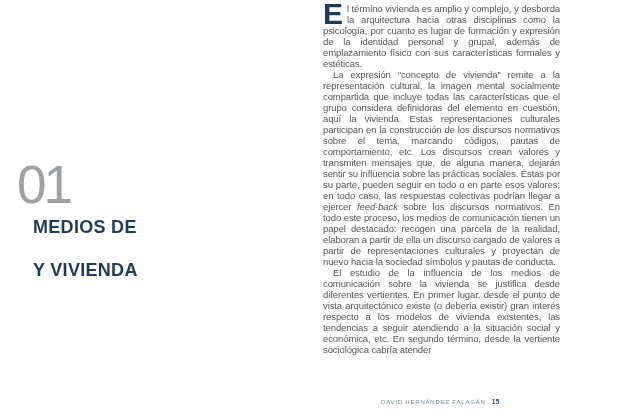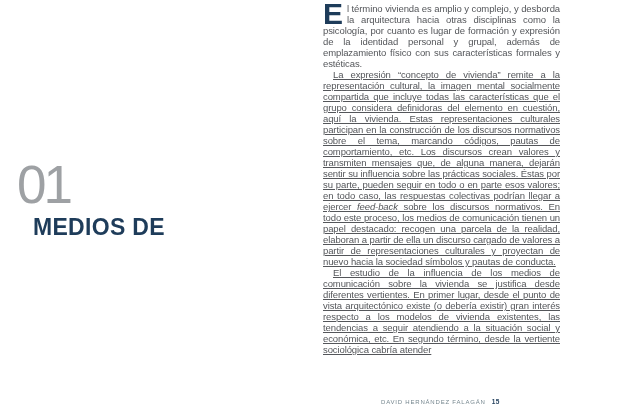--- a/index.html
+++ b/index.html
@@ -22,21 +22,21 @@
     font-weight: normal;
     letter-spacing: -3px;
     color: #9ea1a4;
     white-space: nowrap;
   }
   .chapter-title {
     position: absolute;
     left: 33px;
     top: 217px;
     margin: 0;
-    font-size: 23px;
+    font-size: 18px;
     line-height: 21.5px;
     font-weight: bold;
     letter-spacing: 0.3px;
     color: #1e3c5a;
   }
 
   
   .text-column {
     position: absolute;
     left: 323px;
@@ -44,21 +44,21 @@
     width: 237px;
     font-size: 9.5px;
     line-height: 11px;
     letter-spacing: -0.1px;
     color: #54565a;
     text-align: justify;
     hyphens: auto;
     -webkit-hyphens: auto;
   }
   .text-column p { margin: 0; }
-  .para-indent { text-indent: 10px; text-decoration: underline; }
+  .para-indent { text-indent: 10px; }
   .dropcap {
     float: left;
     height: 22px;
     line-height: 22px;
     margin: 0 4px 0 0;
     font-size: 30px;
     font-weight: bold;
     color: #1e3c5a;
   }
   .italic-term { font-style: italic; }
@@ -86,21 +86,21 @@
     color: #1e3c5a;
   }
 </style>
 </head>
 <body>
 
 <div class="spread">
 
   <section>
     <div class="chapter-number">01</div>
-    <h1 class="chapter-title"><span>MEDIOS DE</span><br><br></h1>
+    <h1 class="chapter-title"><span>MEDIOS DE</span><br><br><span>Y VIVIENDA</span></h1>
   </section>
 
   <section>
     <div class="text-column">
       <p><span class="dropcap">E</span><span>l término vivienda es amplio y complejo, y desborda la arquitectura hacia otras disciplinas como la psicología, por cuanto es lugar de formación y expresión de la identidad personal y grupal, además de emplazamiento físico con sus características formales y estéticas.</span></p>
       <p class="para-indent"><span>La expresión “concepto de vivienda” remite a la representación cultural, la imagen mental socialmente compartida que incluye todas las características que el grupo considera definidoras del elemento en cuestión, aquí la vivienda. Estas representaciones culturales participan en la construcción de los discursos normativos sobre el tema, marcando códigos, pautas de comportamiento, etc. Los discursos crean valores y transmiten mensajes que, de alguna manera, dejarán sentir su influencia sobre las prácticas sociales. Éstas por su parte, pueden seguir en todo o en parte esos valores; en todo caso, las respuestas colectivas podrían llegar a ejercer </span><span class="italic-term">feed-back</span><span> sobre los discursos normativos. En todo este proceso, los medios de comunicación tienen un papel destacado: recogen una parcela de la realidad, elaboran a partir de ella un discurso cargado de valores a partir de representaciones culturales y proyectan de nuevo hacia la sociedad símbolos y pautas de conducta.</span></p>
       <p class="para-indent">El estudio de la influencia de los medios de comunicación sobre la vivienda se justifica desde diferentes vertientes. En primer lugar, desde el punto de vista arquitectónico existe (o debería existir) gran interés respecto a los modelos de vivienda existentes, las tendencias a seguir atendiendo a la situación social y económica, etc. En segundo término, desde la vertiente sociológica cabría atender</p>
     </div>
 
     <footer class="page-footer">

